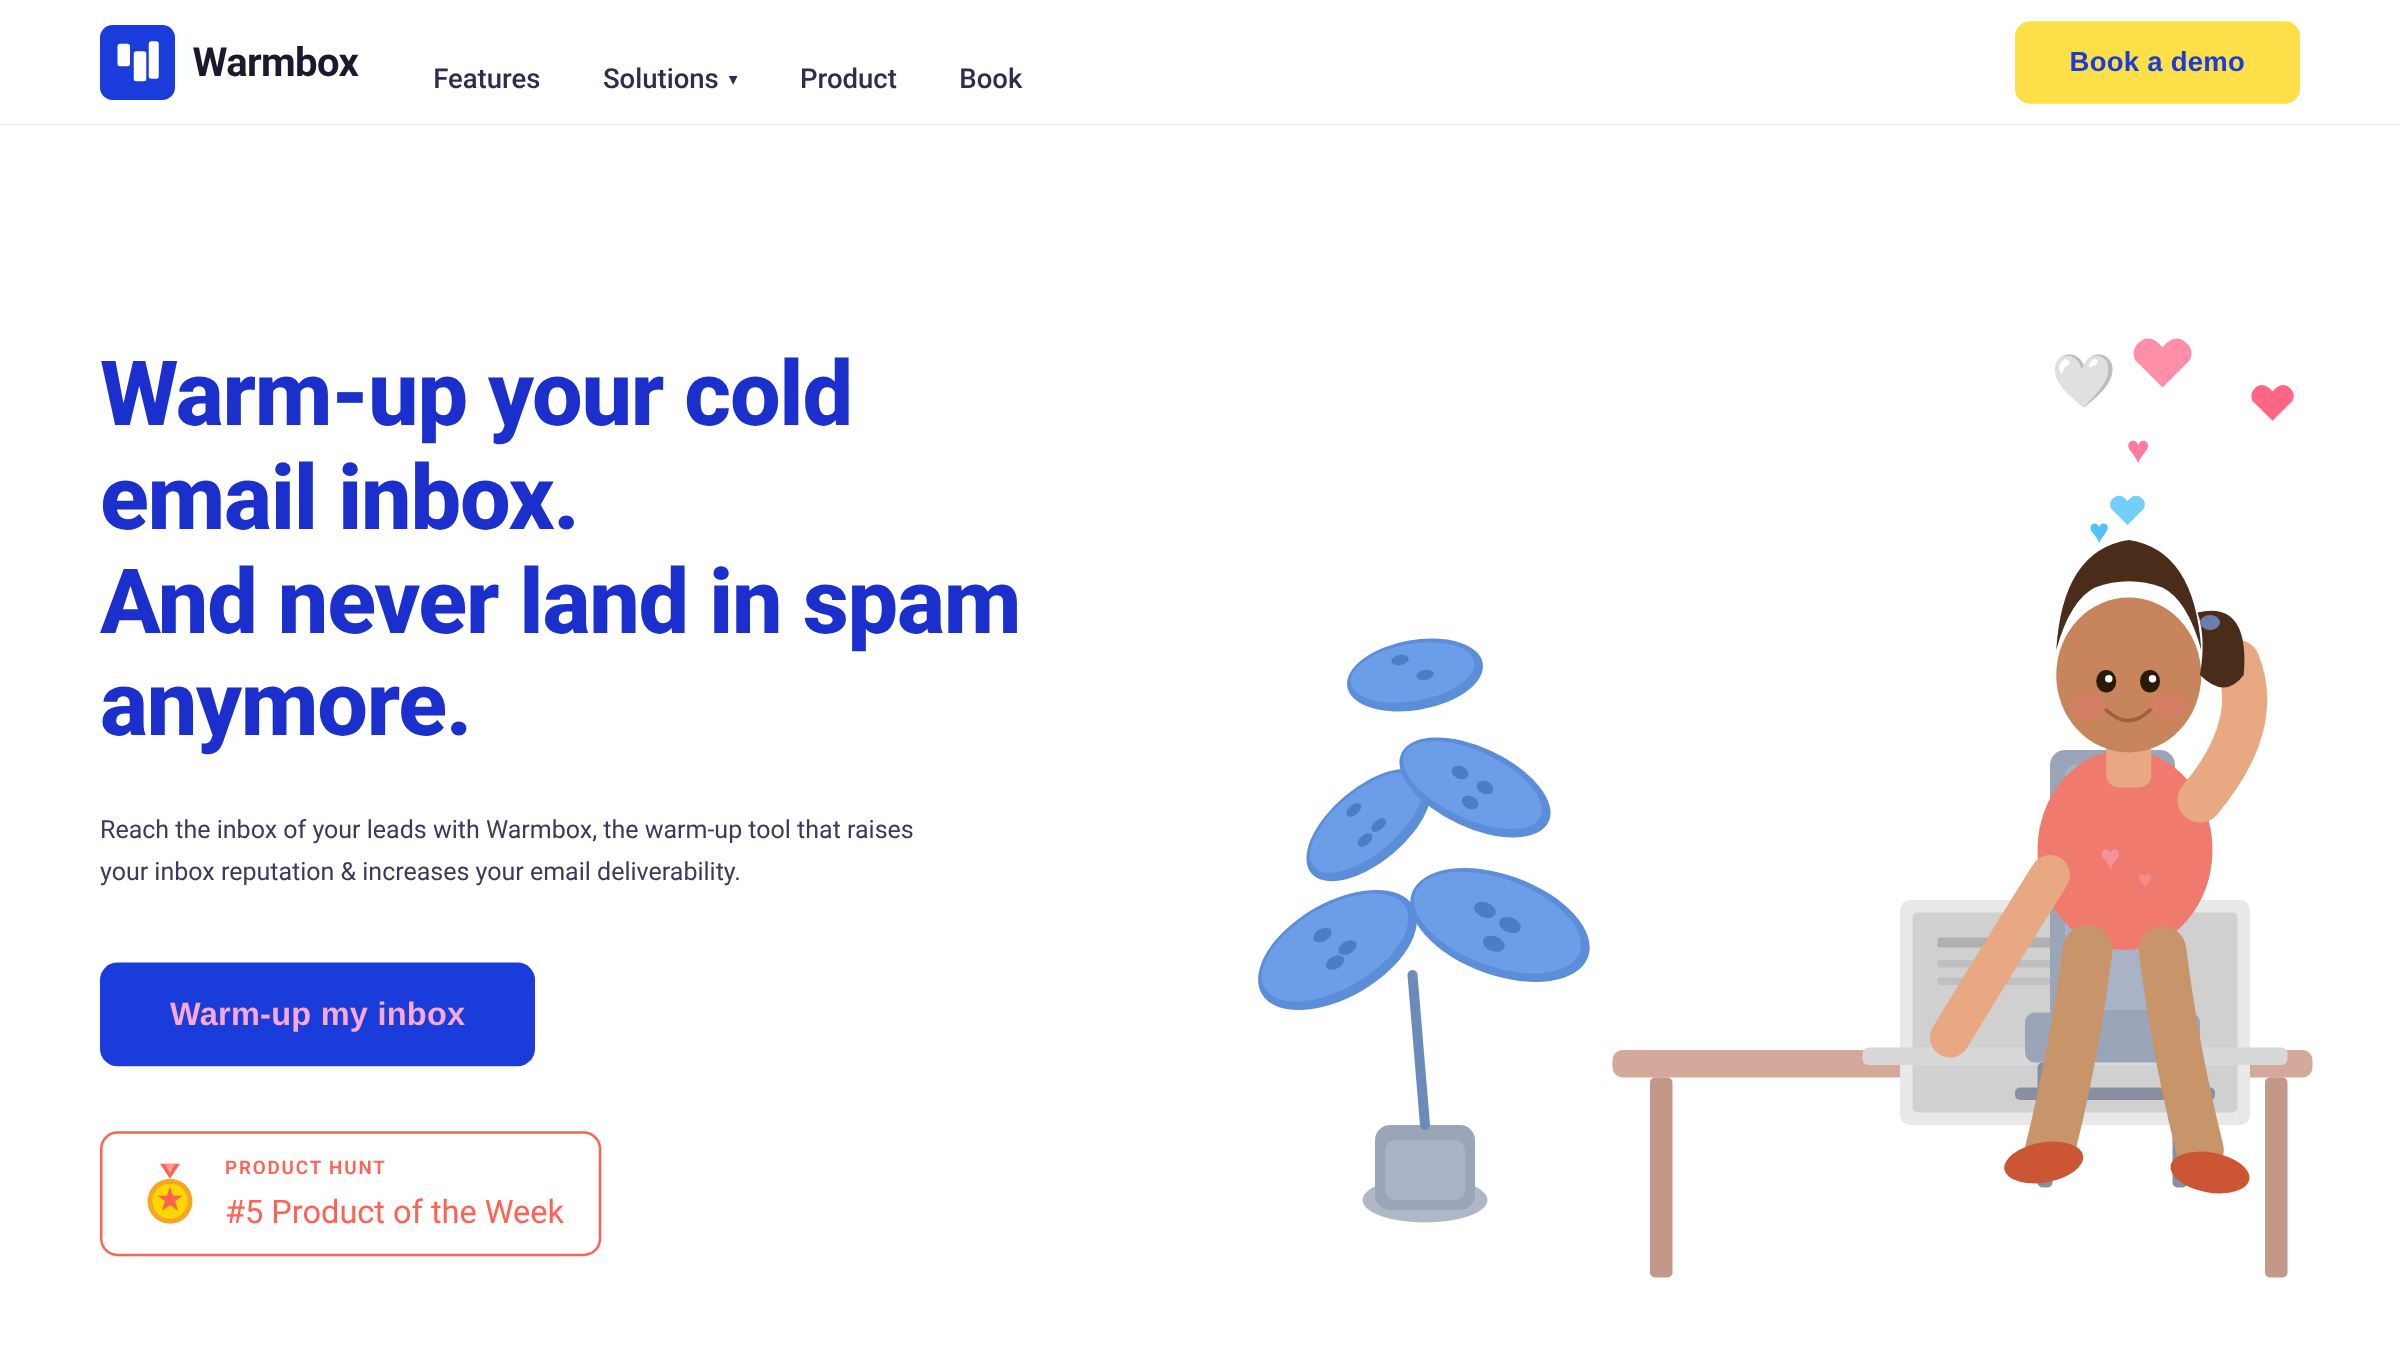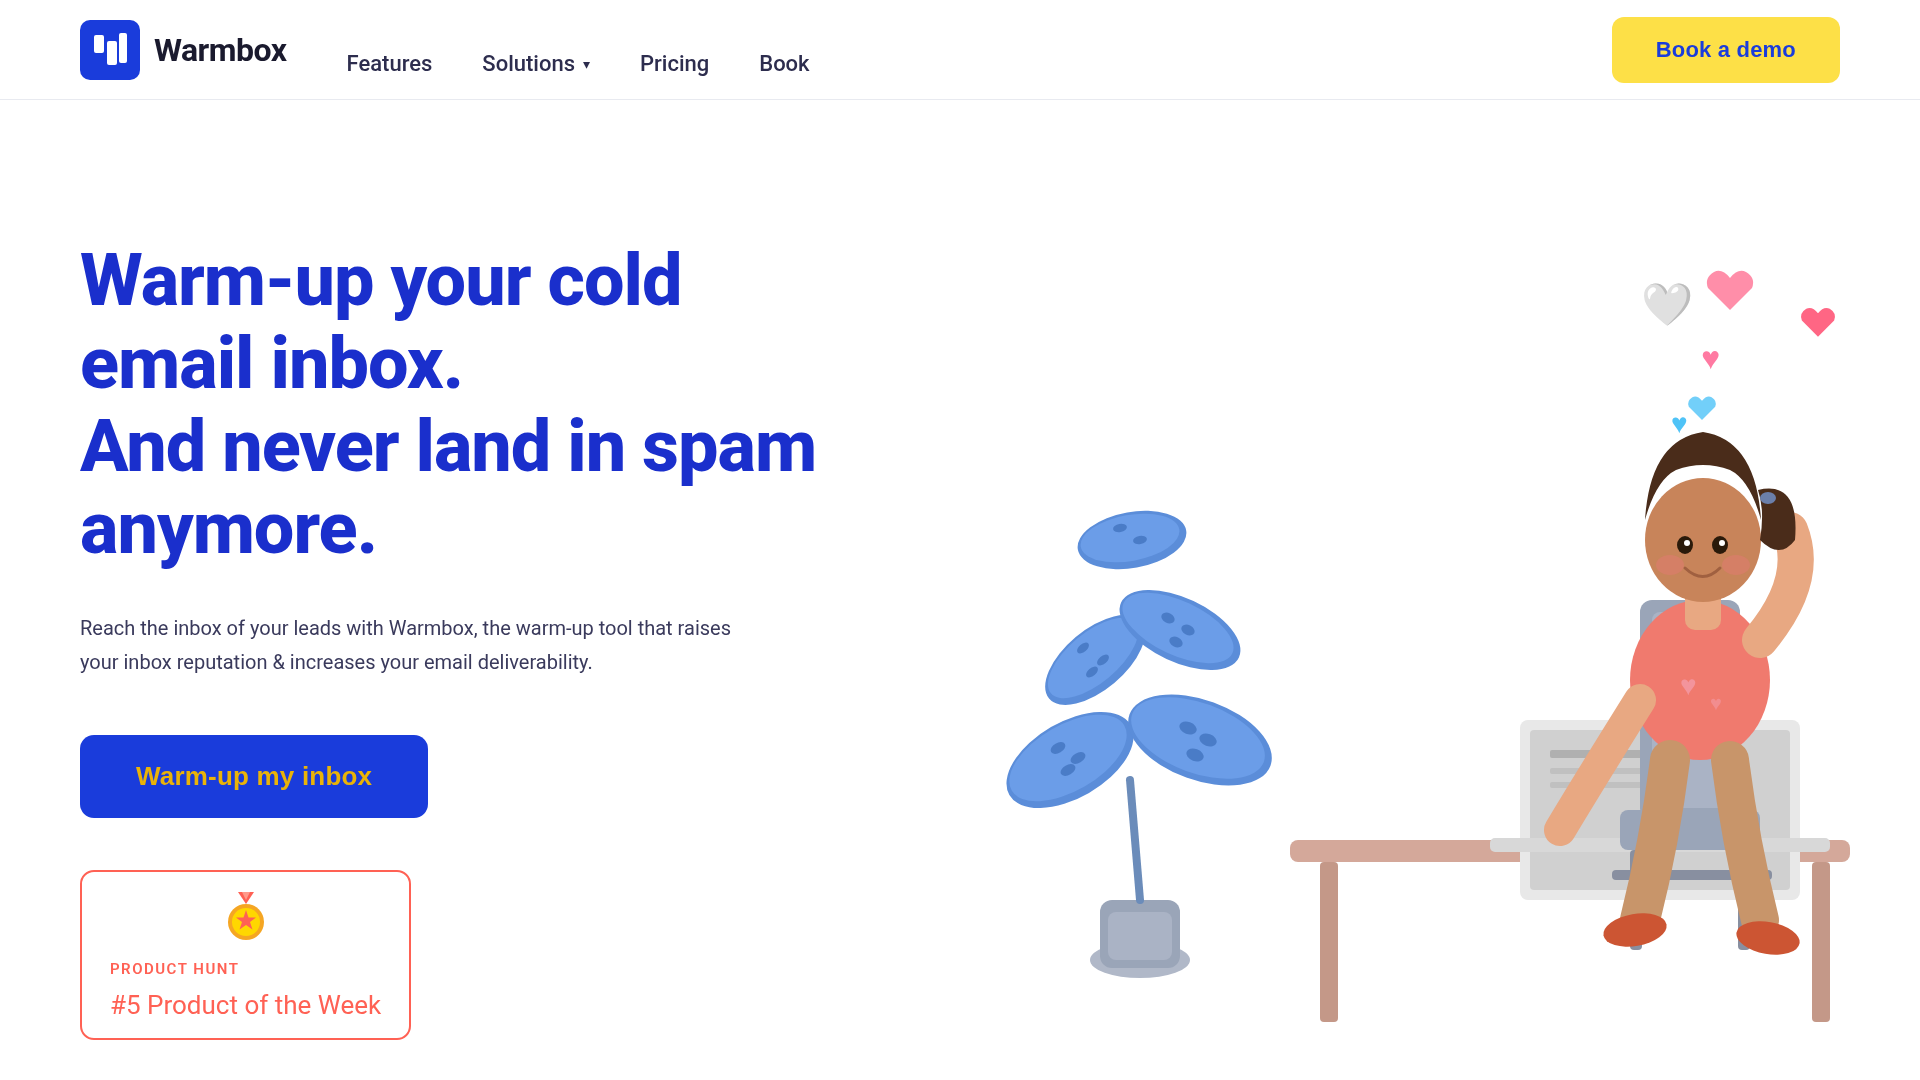--- a/index.html
+++ b/index.html
@@ -129,41 +129,40 @@
       font-size: 20px;
       font-weight: 400;
       color: #3a3a5c;
       line-height: 1.7;
       margin-bottom: 56px;
       max-width: 680px;
     }
 
     .warmup-btn {
       background: #1a3cdb;
-      color: #eab308;
+      color: #f9a8d4;
       border: none;
       border-radius: 14px;
       padding: 26px 56px;
       font-size: 26px;
       font-weight: 700;
       cursor: pointer;
       margin-bottom: 52px;
       letter-spacing: 0.2px;
     }
 
     .product-hunt-badge {
       display: flex;
       align-items: center;
       gap: 18px;
       border: 2px solid #ff6154;
       border-radius: 14px;
       padding: 18px 28px;
       width: fit-content;
       background: #ffffff;
-      flex-direction: column;
     }
 
     .ph-medal {
       width: 52px;
       height: 52px;
       position: relative;
     }
 
     .ph-medal-svg {
       width: 52px;
@@ -238,21 +237,21 @@
       </div>
       <span class="logo-text">Warmbox</span>
     </a>
 
     <nav class="nav-links">
       <a class="nav-link">Features</a>
       <a class="nav-link">
         <span>Solutions</span>
         <span class="chevron-icon">▾</span>
       </a>
-      <a class="nav-link">Pricing</a>
+      <a class="nav-link">Product</a>
       <a class="nav-link">Book</a>
     </nav>
   </div>
 
   <button class="book-demo-btn">Book a demo</button>
 </nav>
 
 <section class="hero">
   <div class="hero-left">
     <h1 class="hero-headline">

